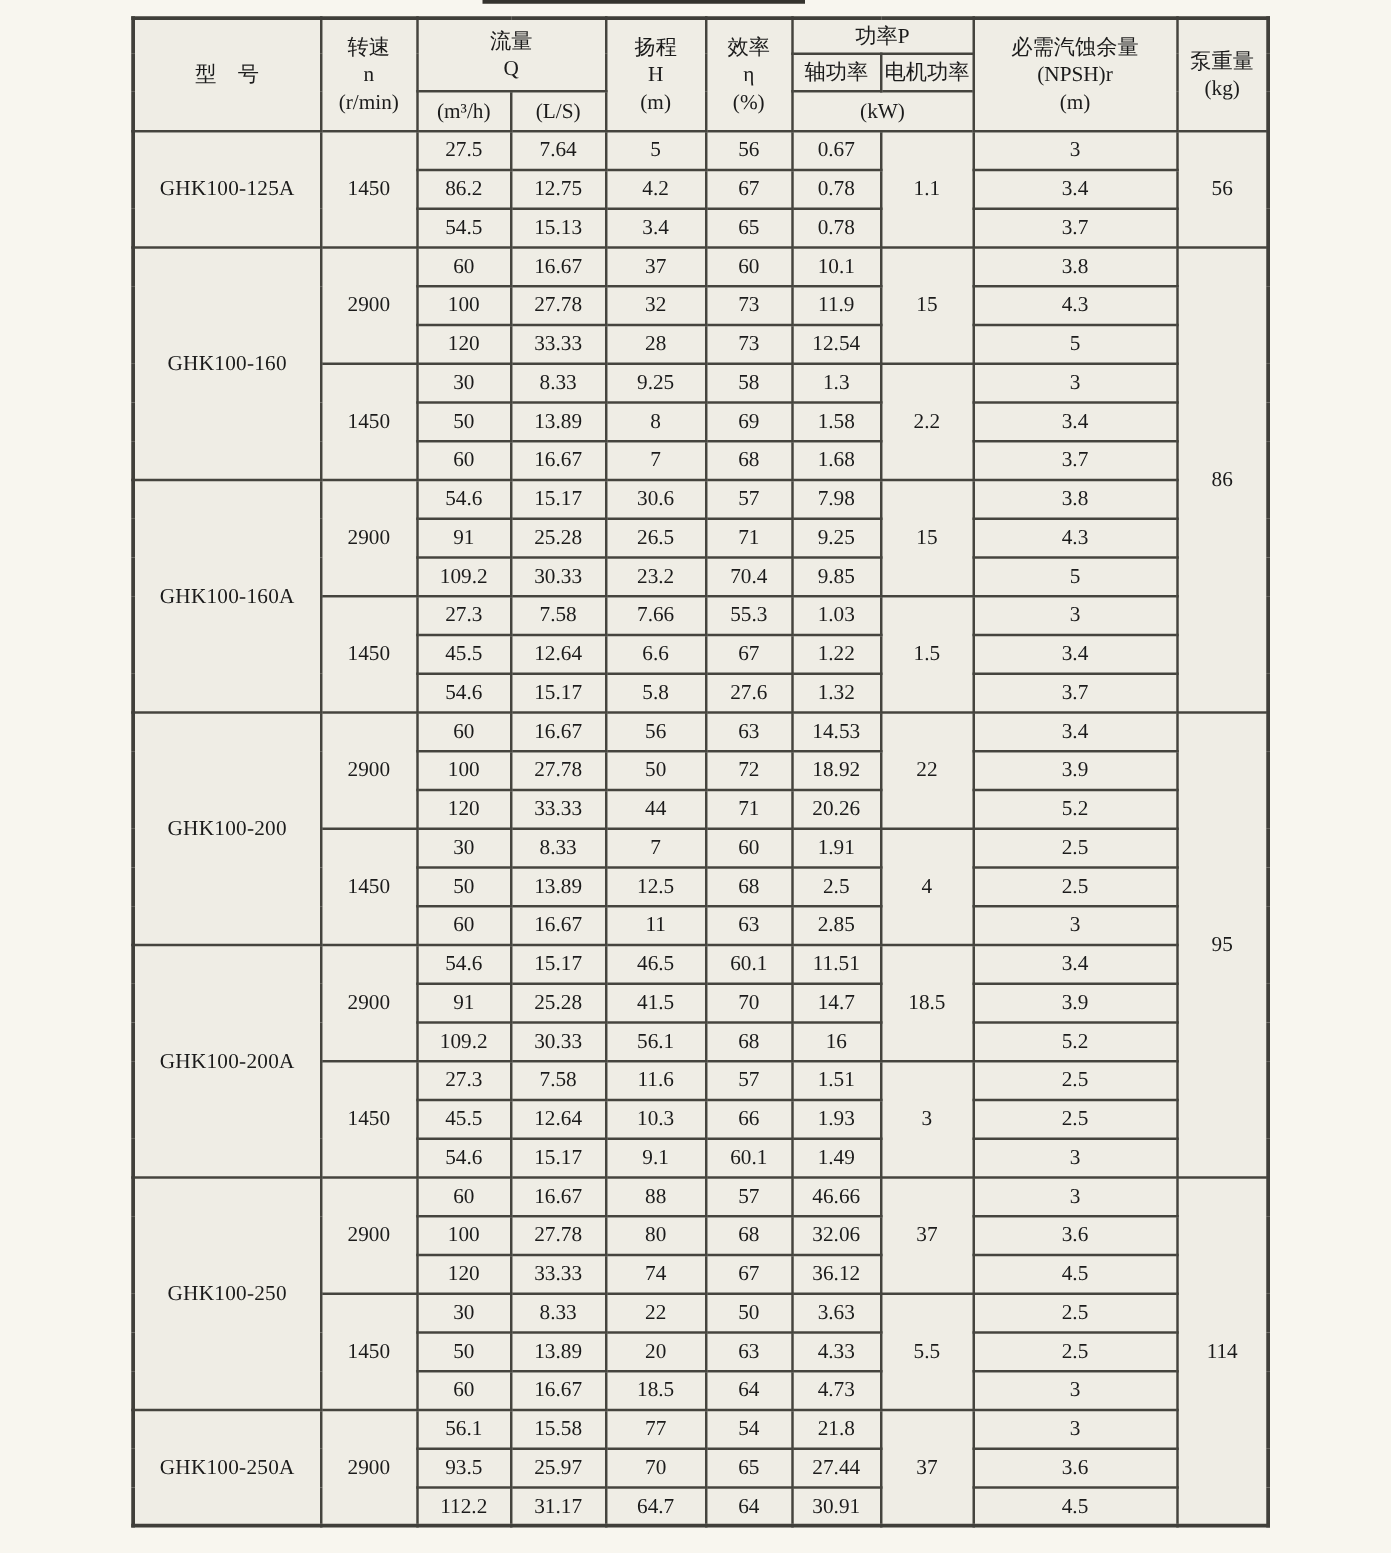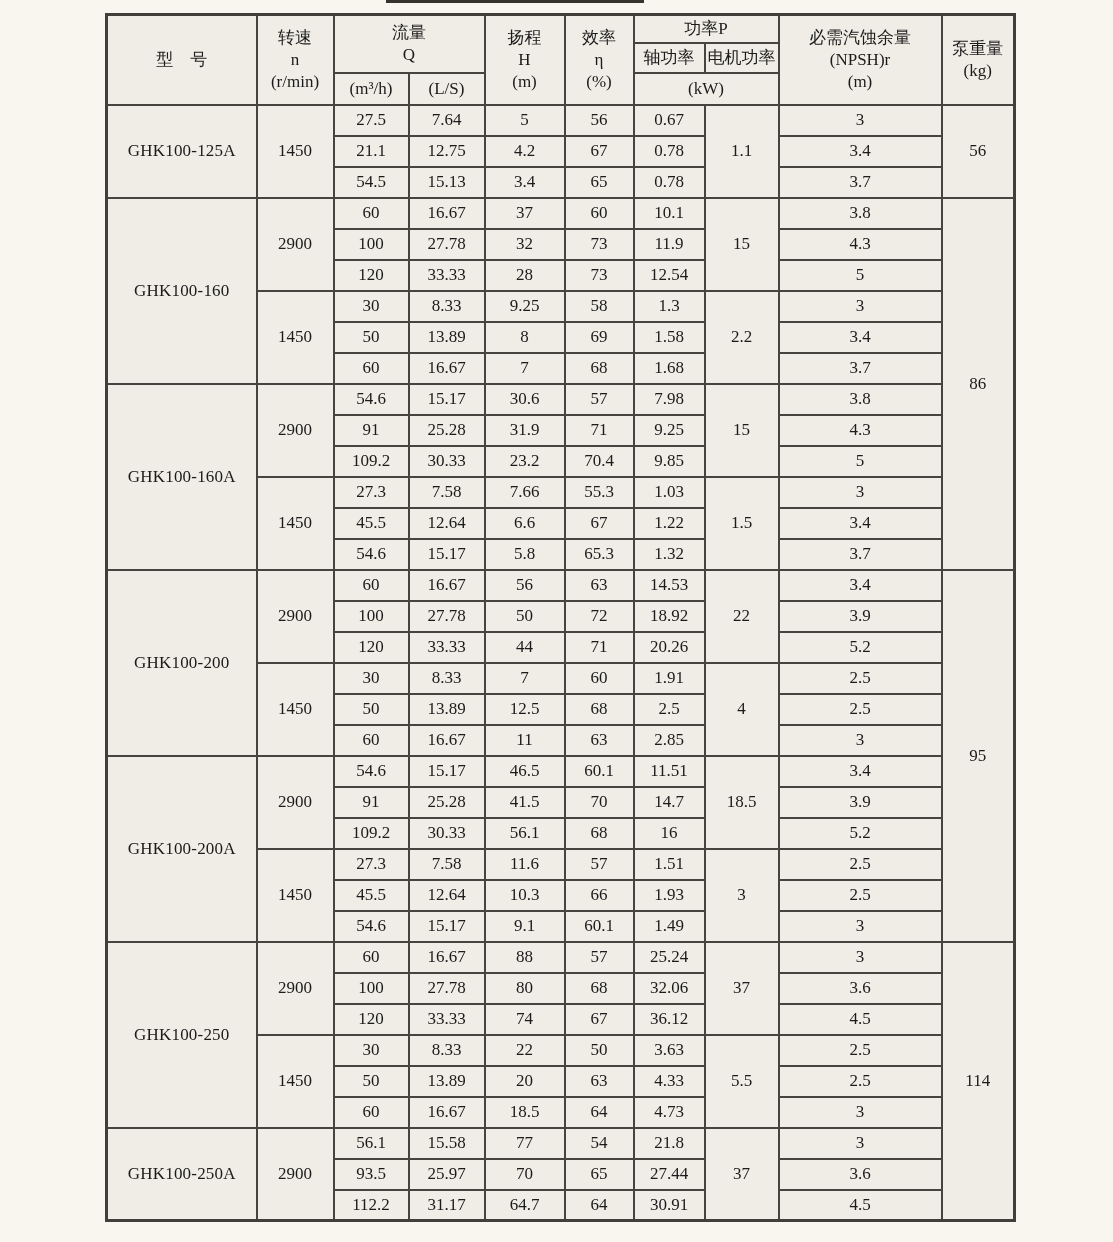--- a/index.html
+++ b/index.html
@@ -96,21 +96,21 @@
         <td>27.5</td>
         <td>7.64</td>
         <td>5</td>
         <td>56</td>
         <td>0.67</td>
         <td rowspan="3">1.1</td>
         <td>3</td>
         <td rowspan="3">56</td>
       </tr>
       <tr>
-        <td>21.1</td>
+        <td>86.2</td>
         <td>12.75</td>
         <td>4.2</td>
         <td>67</td>
         <td>0.78</td>
         <td>3.4</td>
       </tr>
       <tr>
         <td>54.5</td>
         <td>15.13</td>
         <td>3.4</td>
@@ -179,21 +179,21 @@
         <td>15.17</td>
         <td>30.6</td>
         <td>57</td>
         <td>7.98</td>
         <td rowspan="3">15</td>
         <td>3.8</td>
       </tr>
       <tr>
         <td>91</td>
         <td>25.28</td>
-        <td>31.9</td>
+        <td>26.5</td>
         <td>71</td>
         <td>9.25</td>
         <td>4.3</td>
       </tr>
       <tr>
         <td>109.2</td>
         <td>30.33</td>
         <td>23.2</td>
         <td>70.4</td>
         <td>9.85</td>
@@ -214,21 +214,21 @@
         <td>12.64</td>
         <td>6.6</td>
         <td>67</td>
         <td>1.22</td>
         <td>3.4</td>
       </tr>
       <tr>
         <td>54.6</td>
         <td>15.17</td>
         <td>5.8</td>
-        <td>65.3</td>
+        <td>27.6</td>
         <td>1.32</td>
         <td>3.7</td>
       </tr>
       <tr>
         <td rowspan="6" class="model">GHK100-200</td>
         <td rowspan="3">2900</td>
         <td>60</td>
         <td>16.67</td>
         <td>56</td>
         <td>63</td>
@@ -332,21 +332,21 @@
         <td>1.49</td>
         <td>3</td>
       </tr>
       <tr>
         <td rowspan="6" class="model">GHK100-250</td>
         <td rowspan="3">2900</td>
         <td>60</td>
         <td>16.67</td>
         <td>88</td>
         <td>57</td>
-        <td>25.24</td>
+        <td>46.66</td>
         <td rowspan="3">37</td>
         <td>3</td>
         <td rowspan="9">114</td>
       </tr>
       <tr>
         <td>100</td>
         <td>27.78</td>
         <td>80</td>
         <td>68</td>
         <td>32.06</td>

